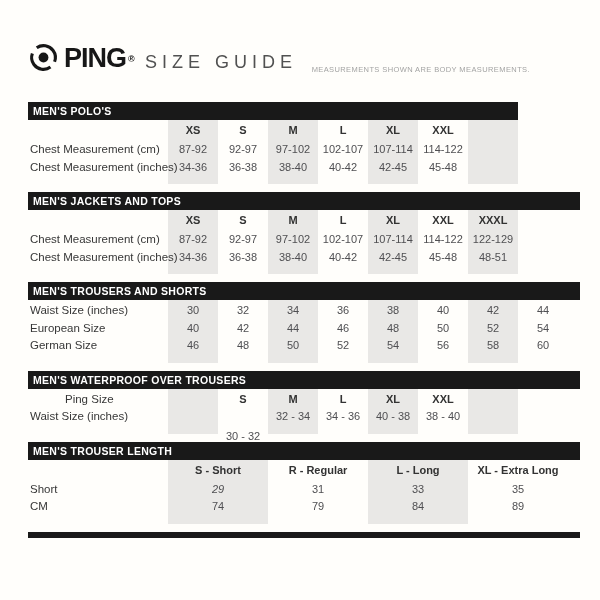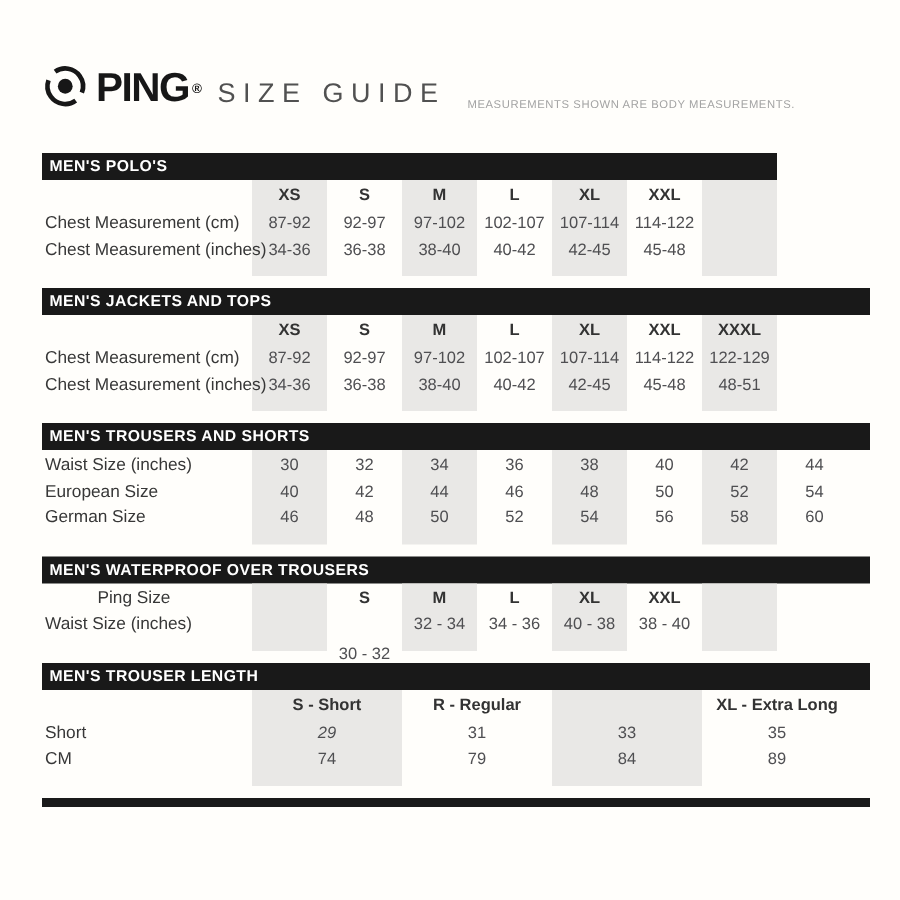--- a/index.html
+++ b/index.html
@@ -168,20 +168,21 @@
           <div class="cell vcell" style="top: 19.5px; left: 390px; width: 50px;">38 - 40</div>
         </div>
       </div>
       <div class="section">
         <div class="section-bar">MEN'S TROUSER LENGTH</div>
         <div class="section-body" style="height: 64px;">
           <div class="stripe" style="left: 140px; width: 100px; height: 64px;"></div>
           <div class="stripe" style="left: 340px; width: 100px; height: 64px;"></div>
           <div class="cell hcell" style="top: 2px; left: 140px; width: 100px;">S - Short</div>
           <div class="cell hcell" style="top: 2px; left: 240px; width: 100px;">R - Regular</div>
+          <div class="cell hcell" style="top: 2px; left: 340px; width: 100px;">L - Long</div>
           <div class="cell hcell" style="top: 2px; left: 440px; width: 100px;">XL - Extra Long</div>
           <div class="rlabel" style="top: 21px;">Short</div>
           <div class="cell vcell" style="top: 21px; left: 140px; width: 100px; font-style: italic;">29</div>
           <div class="cell vcell" style="top: 21px; left: 240px; width: 100px;">31</div>
           <div class="cell vcell" style="top: 21px; left: 340px; width: 100px;">33</div>
           <div class="cell vcell" style="top: 21px; left: 440px; width: 100px;">35</div>
           <div class="rlabel" style="top: 38.5px;">CM</div>
           <div class="cell vcell" style="top: 38.5px; left: 140px; width: 100px;">74</div>
           <div class="cell vcell" style="top: 38.5px; left: 240px; width: 100px;">79</div>
           <div class="cell vcell" style="top: 38.5px; left: 340px; width: 100px; text-align: center;">84</div>

